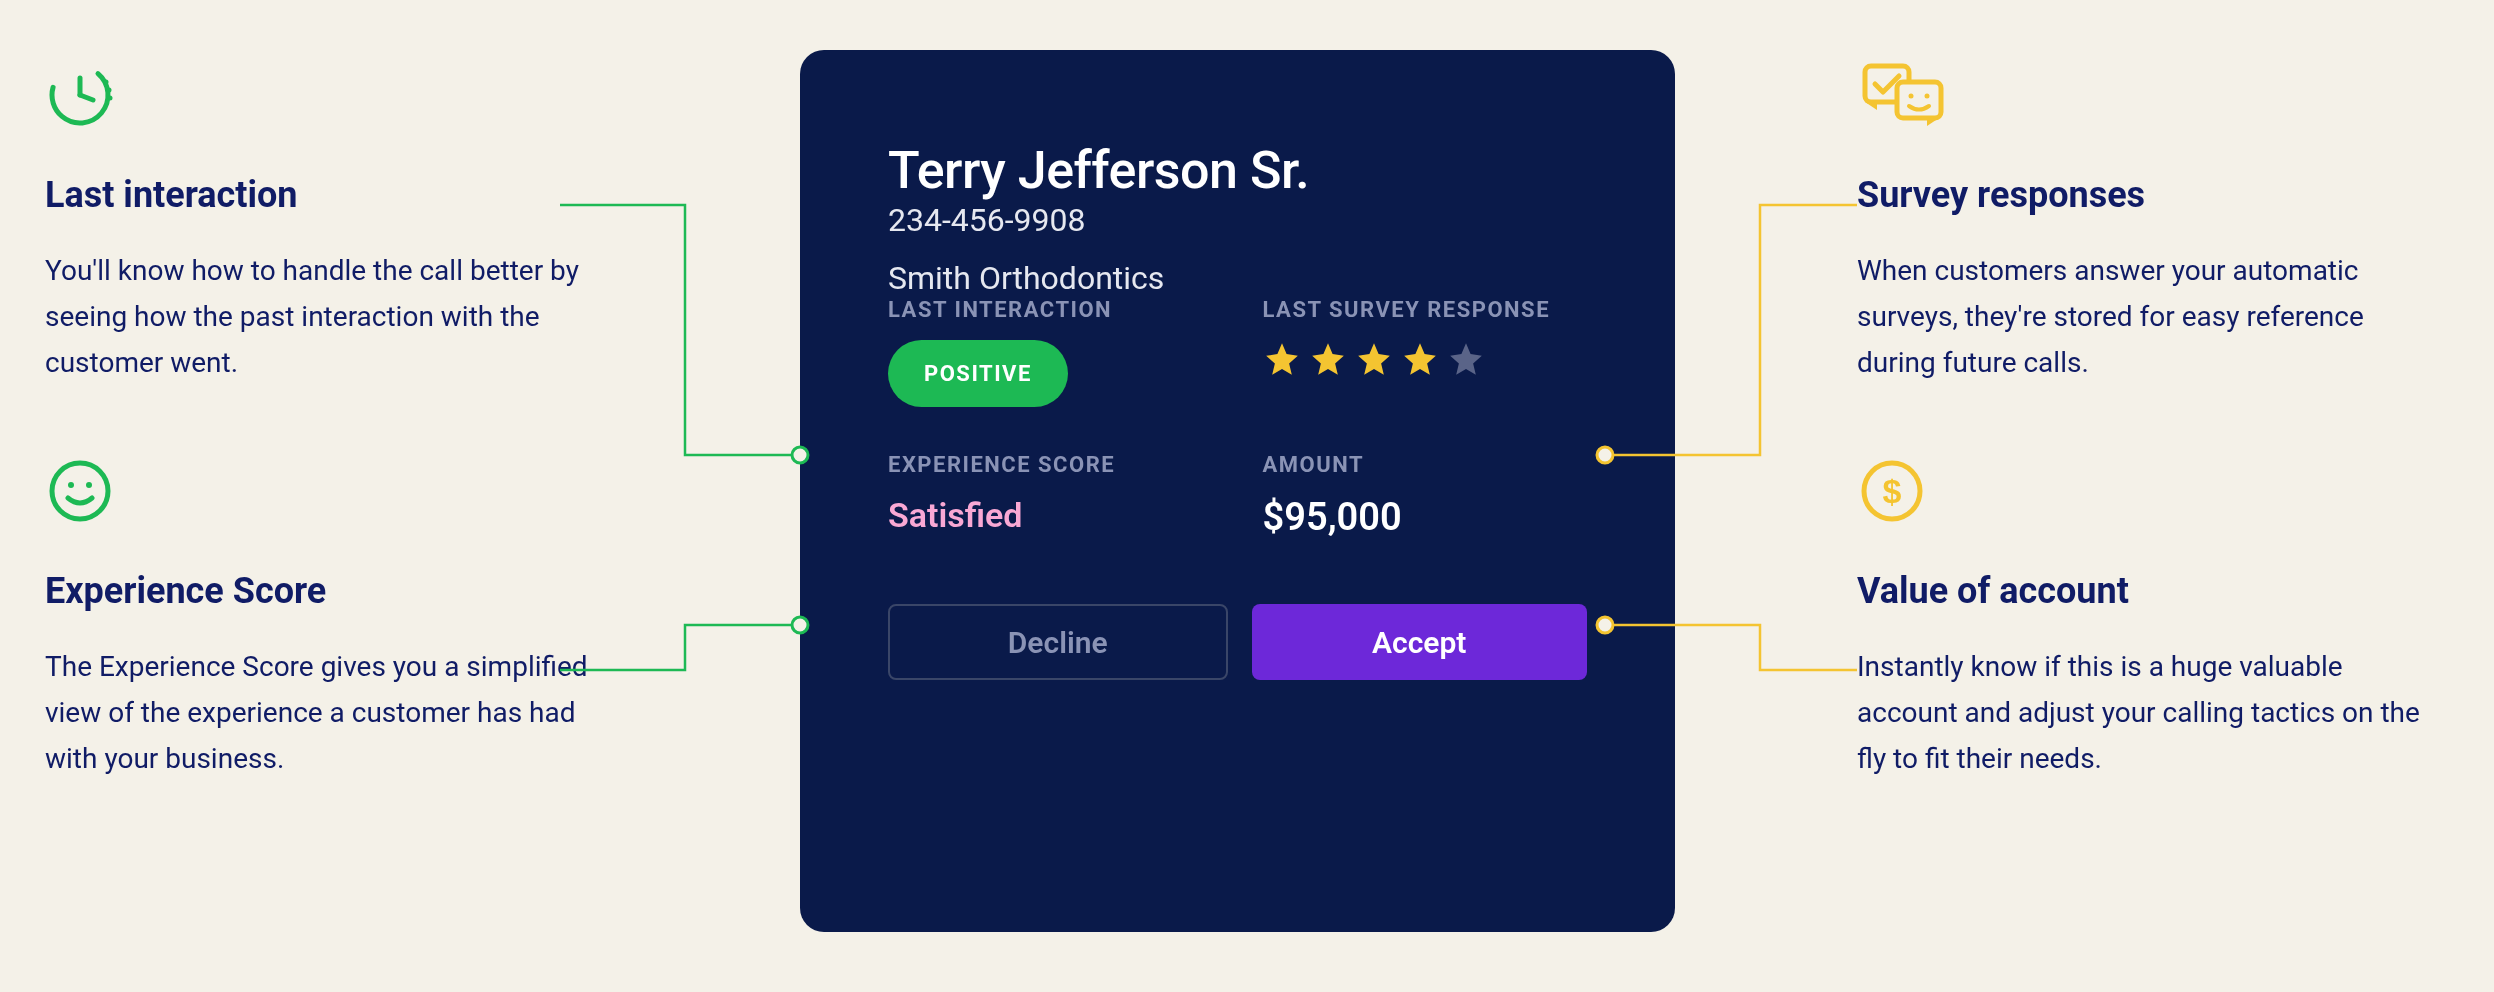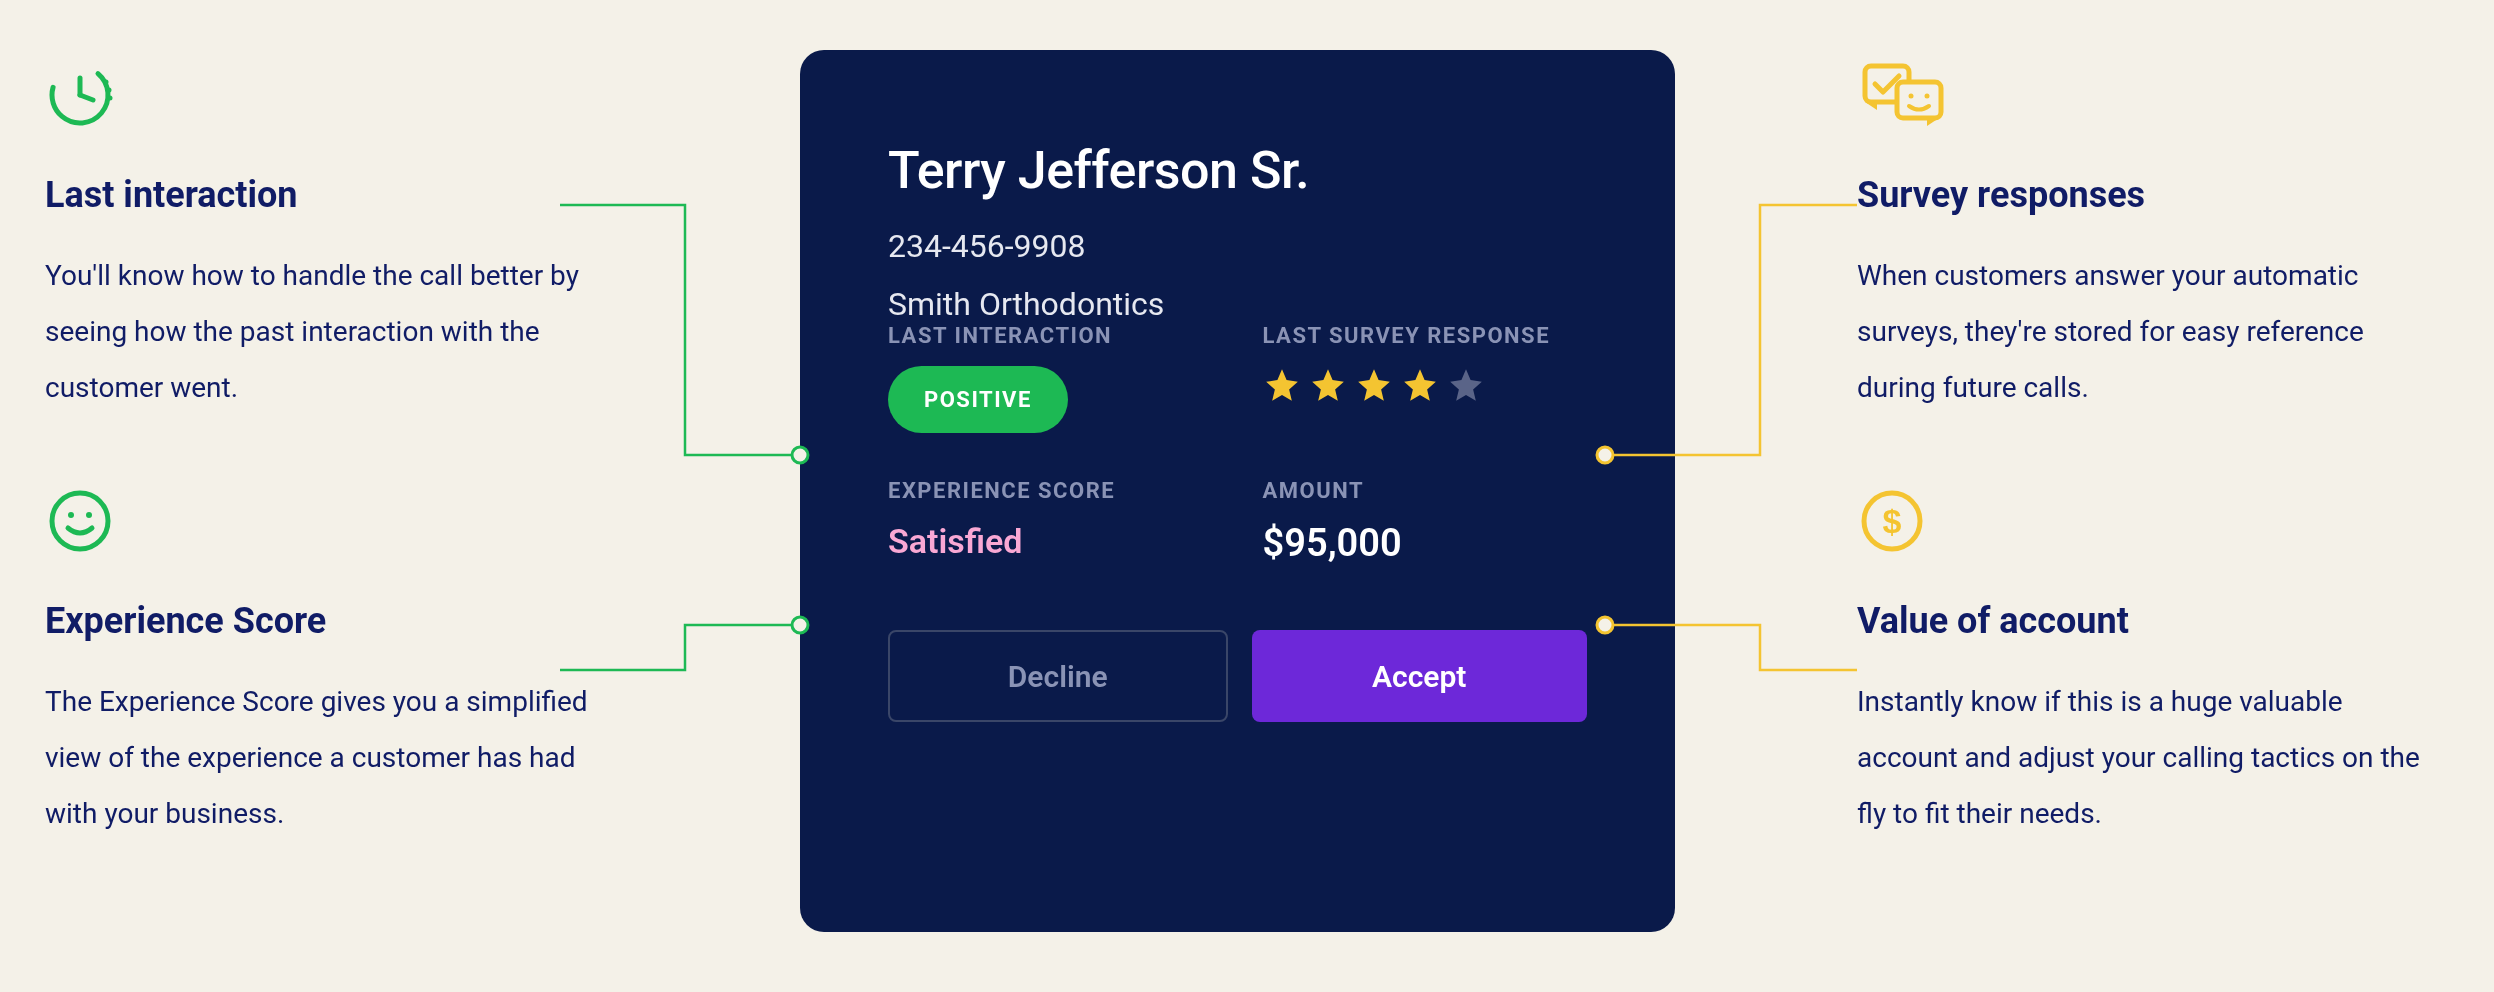--- a/index.html
+++ b/index.html
@@ -21,41 +21,41 @@
   .feature-block { margin-bottom: 70px; }
   .icon-row { margin-bottom: 40px; }
   .feature-title {
     font-size: 36px;
     font-weight: 700;
     color: #101c66;
     margin-bottom: 32px;
   }
   .feature-desc {
     font-size: 28px;
-    line-height: 56px;
+    line-height: 46px;
     color: #101c66;
     font-weight: 400;
   }
 
   
   .right-col { position: absolute; left: 1857px; top: 60px; width: 590px; }
 
   
   .card {
     position: absolute;
     left: 800px;
     top: 50px;
     width: 875px;
     height: 882px;
     background: #0a1a4a;
     border-radius: 24px;
     padding: 90px 88px 70px;
     color: #ffffff;
   }
-  .card-name { font-size: 52px; font-weight: 500; letter-spacing: -0.5px; margin-bottom: 26px; }
+  .card-name { font-size: 52px; font-weight: 500; letter-spacing: -0.5px; }
   .card-phone { font-size: 32px; margin-bottom: 20px; font-weight: 400; color: #e6e8f0;}
   .card-company { font-size: 32px; font-weight: 400; color: #e6e8f0; }
   .grid { display: grid; grid-template-columns: 1fr 1fr; column-gap: 50px; row-gap: 45px; }
   .label {
     font-size: 22px;
     font-weight: 700;
     letter-spacing: 1.5px;
     color: #8a93b5;
     margin-bottom: 18px;
   }
@@ -69,21 +69,21 @@
     padding: 21px 36px;
     border-radius: 999px;
   }
   .stars { display: flex; gap: 8px; }
   .star { width: 38px; height: 38px; }
   .score-val { font-size: 34px; font-weight: 600; color: #f9a8d4; }
   .amount-val { font-size: 38px; font-weight: 600; color: #ffffff; }
   .actions { display: flex; gap: 24px; margin-top: 65px; }
   .btn {
     flex: 1;
-    height: 92px;
+    height: 76px;
     display: flex;
     align-items: center;
     justify-content: center;
     font-size: 30px;
     font-weight: 600;
     border-radius: 8px;
     cursor: pointer;
   }
   .btn-decline {
     border: 2px solid #3a4668;

